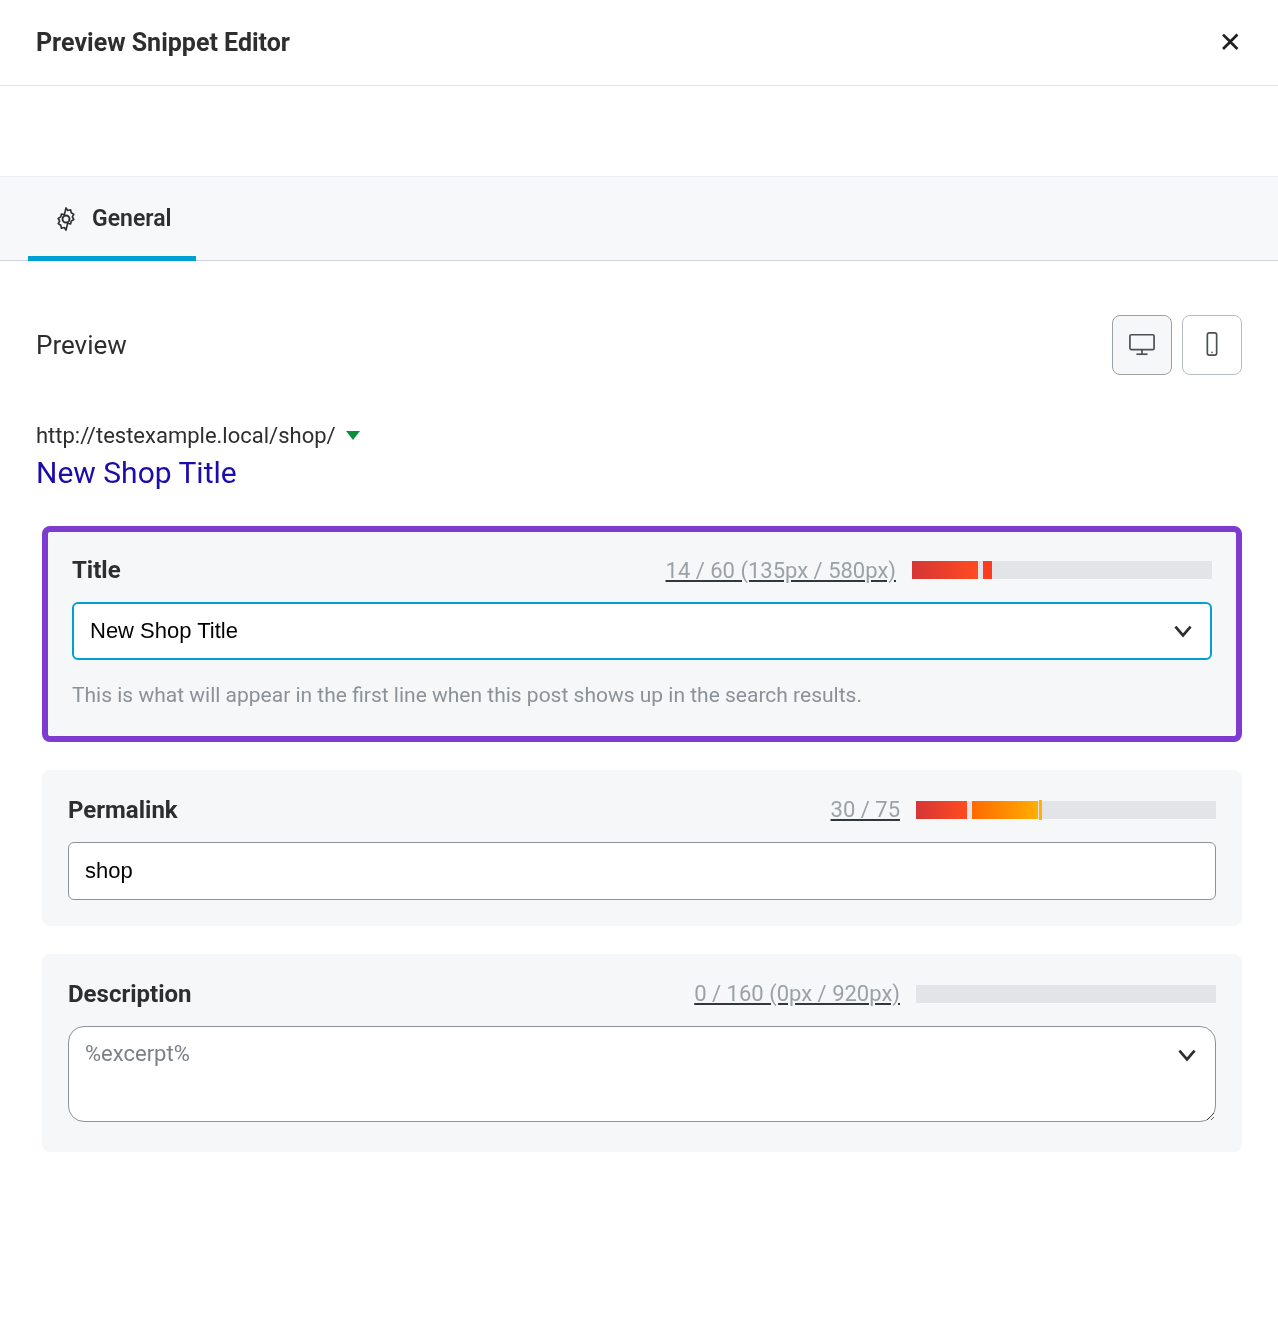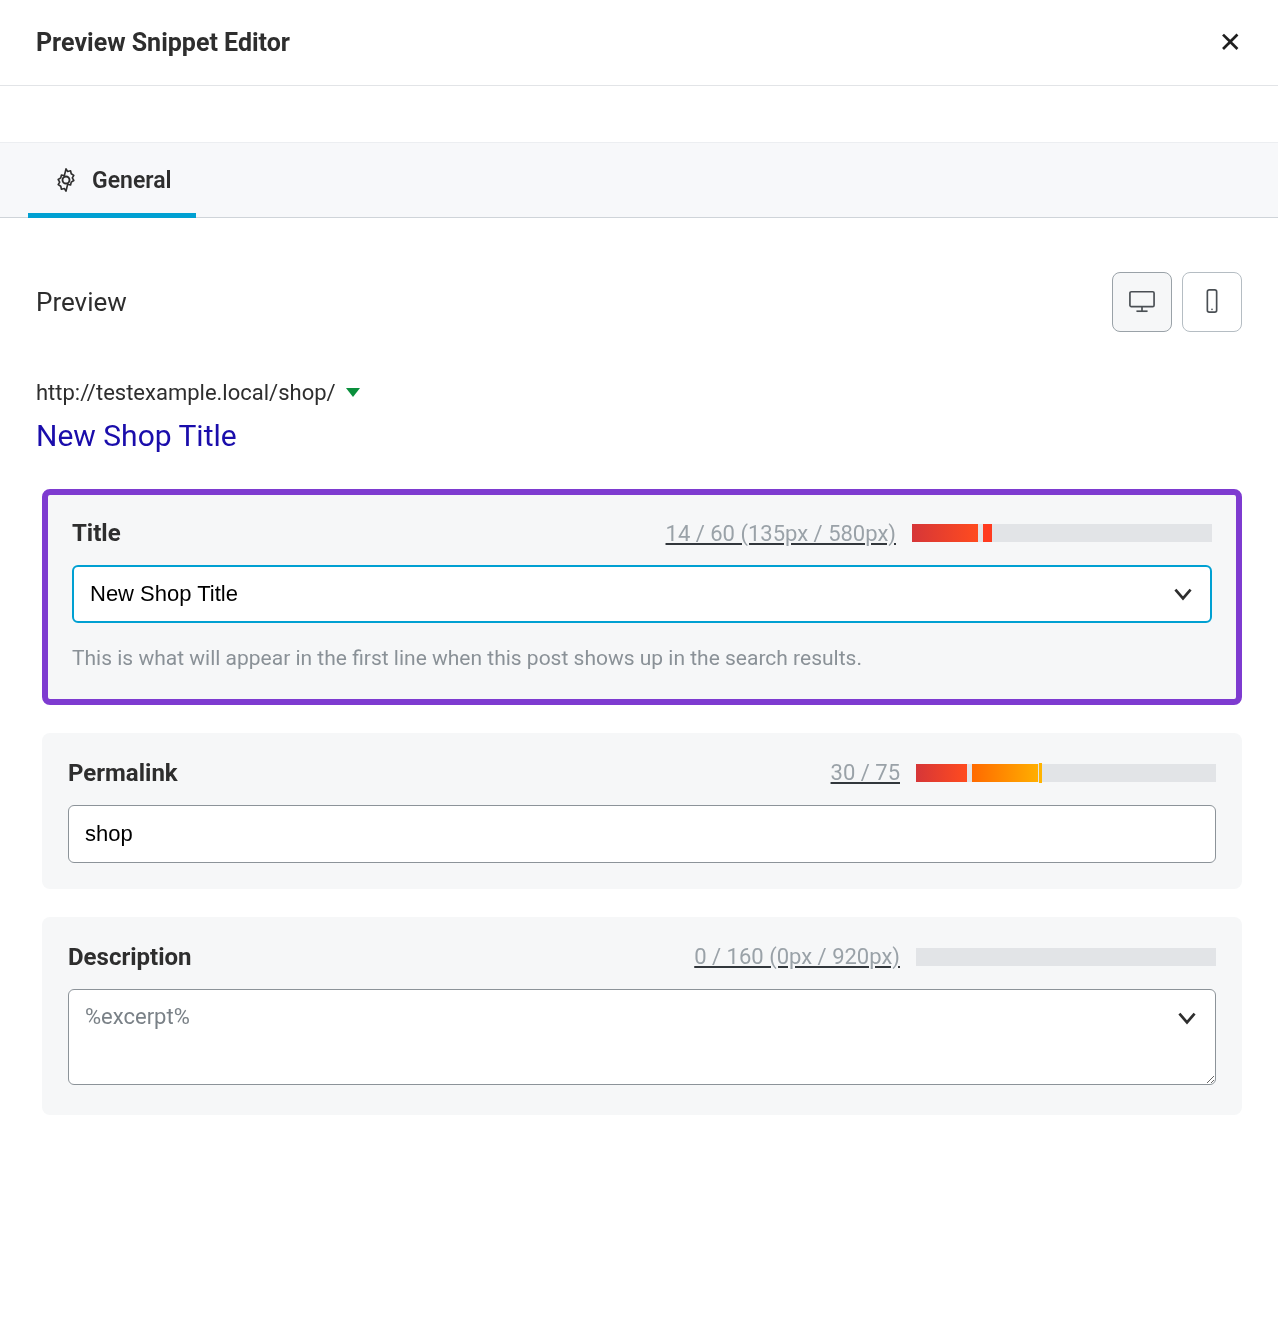--- a/index.html
+++ b/index.html
@@ -12,23 +12,24 @@
     border-bottom: 1px solid #e2e4e7;
   }
   .header-title { font-size: 25px; font-weight: 700; color: #2e2e2e; }
   .close-btn { font-size: 28px; font-weight: 400; line-height: 1; color: #1e1e1e; cursor: pointer; background: none; border: none; }
 
   
   .spacer { height: 56px; background: #fff; }
 
   
   .tabs {
-    display: flex; gap: 48px; padding: 0 28px; height: 76px;
+    display: flex; gap: 48px; padding: 0 28px; height: 85px;
     background: #f7f8fa; border-top: 1px solid #eceef1; border-bottom: 1px solid #cfd4d9;
     align-items: stretch;
+    margin-top: 34px;
   }
   .tab {
     display: flex; align-items: center; gap: 12px; padding: 0 24px;
     font-size: 23px; color: #686e74; cursor: pointer; position: relative;
   }
   .tab.active { color: #2e2e2e; font-weight: 600; }
   .tab.active::after {
     content: ""; position: absolute; left: 0; right: 0; bottom: -1px; height: 5px; background: #00a0d2;
   }
   .tab .icon svg { width: 28px; height: 28px; display: block; }
@@ -42,21 +43,21 @@
   .view-toggles { display: flex; gap: 10px; }
   .view-btn {
     width: 60px; height: 60px; border: 1px solid #b5bdc3; border-radius: 8px;
     display: flex; align-items: center; justify-content: center; background: #fff;
     cursor: pointer;
   }
   .view-btn.active { background: #f6f7f8; border-color: #9aa2a8; }
   .view-btn svg { width: 30px; height: 26px; stroke: #4a4f54; fill: none; stroke-width: 1.8; }
 
   
-  .preview-url { font-size: 22px; color: #2e2e2e; display: flex; align-items: center; gap: 10px; margin-bottom: 13px; }
+  .preview-url { font-size: 22px; color: #2e2e2e; display: flex; align-items: center; gap: 10px; margin-bottom: 7px; }
   .caret-down {
     width: 0; height: 0; border-left: 7px solid transparent; border-right: 7px solid transparent;
     border-top: 9px solid #0a8f3c; display: inline-block;
   }
   .preview-title { font-size: 30px; color: #1a0dab; margin-bottom: 36px; }
 
   
   .card { background: #f6f7f8; border-radius: 8px; padding: 26px; margin-bottom: 28px; margin-left: 6px; }
   .card.highlighted { border: 6px solid #7e3bd0; border-radius: 8px; padding: 24px; }
 
@@ -88,21 +89,21 @@
   .pbar.desc .seg.rest { width: 100%; background:#e2e4e7; }
 
   
   .input-wrap { position: relative; }
   .text-input {
     width: 100%; height: 58px; border: 1px solid #8c9399; border-radius: 6px;
     padding: 0 48px 0 16px; font-size: 22px; background: #fff; outline: none;
   }
   .text-input.focused { border: 2px solid #00a0d2; }
   .textarea {
-    width: 100%; min-height: 96px; border: 1px solid #8c9399; border-radius: 6px;
+    width: 100%; min-height: 96px; border: 1px solid #8c9399; border-radius: 16px;
     padding: 14px 48px 14px 16px; font-size: 22px; background: #fff; outline: none; resize: vertical;
     font-family: inherit;
   }
   .chevron {
     position: absolute; right: 16px; top: 16px; width: 26px; height: 26px; pointer-events: none;
   }
   .chevron svg { width: 26px; height: 26px; stroke: #2e2e2e; stroke-width: 2.5; fill: none; }
 
   .help-text { font-size: 21px; color: #8a9197; margin-top: 20px; line-height: 1.5; }
 

